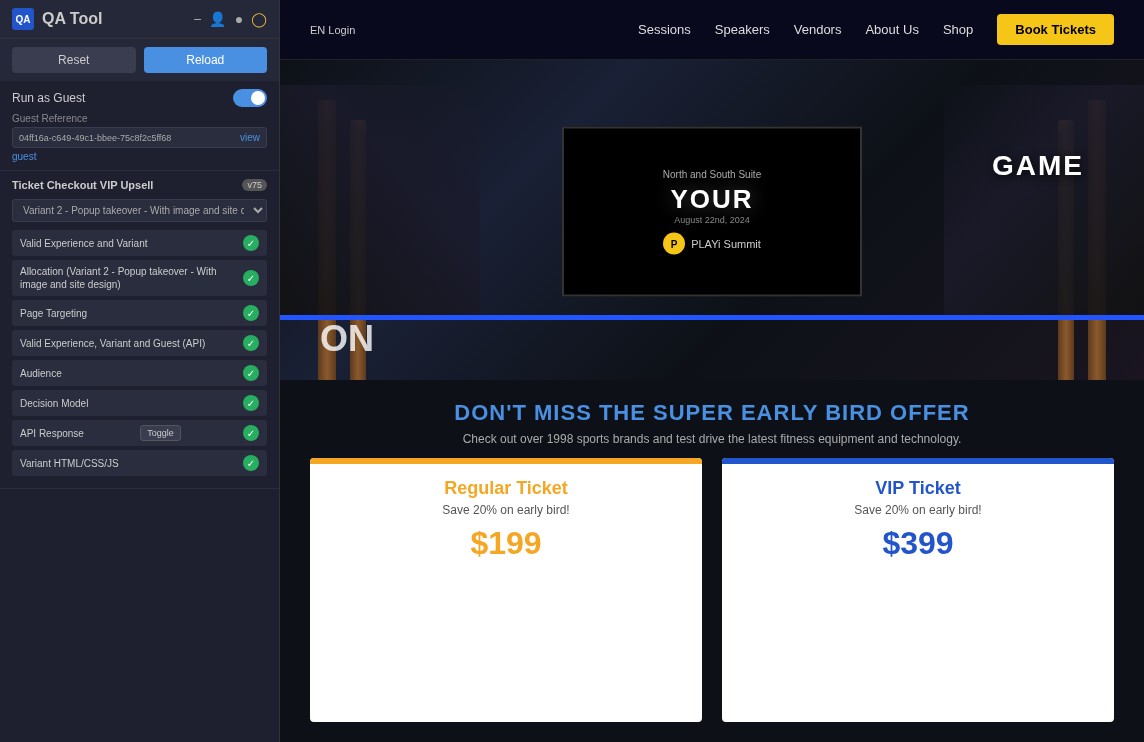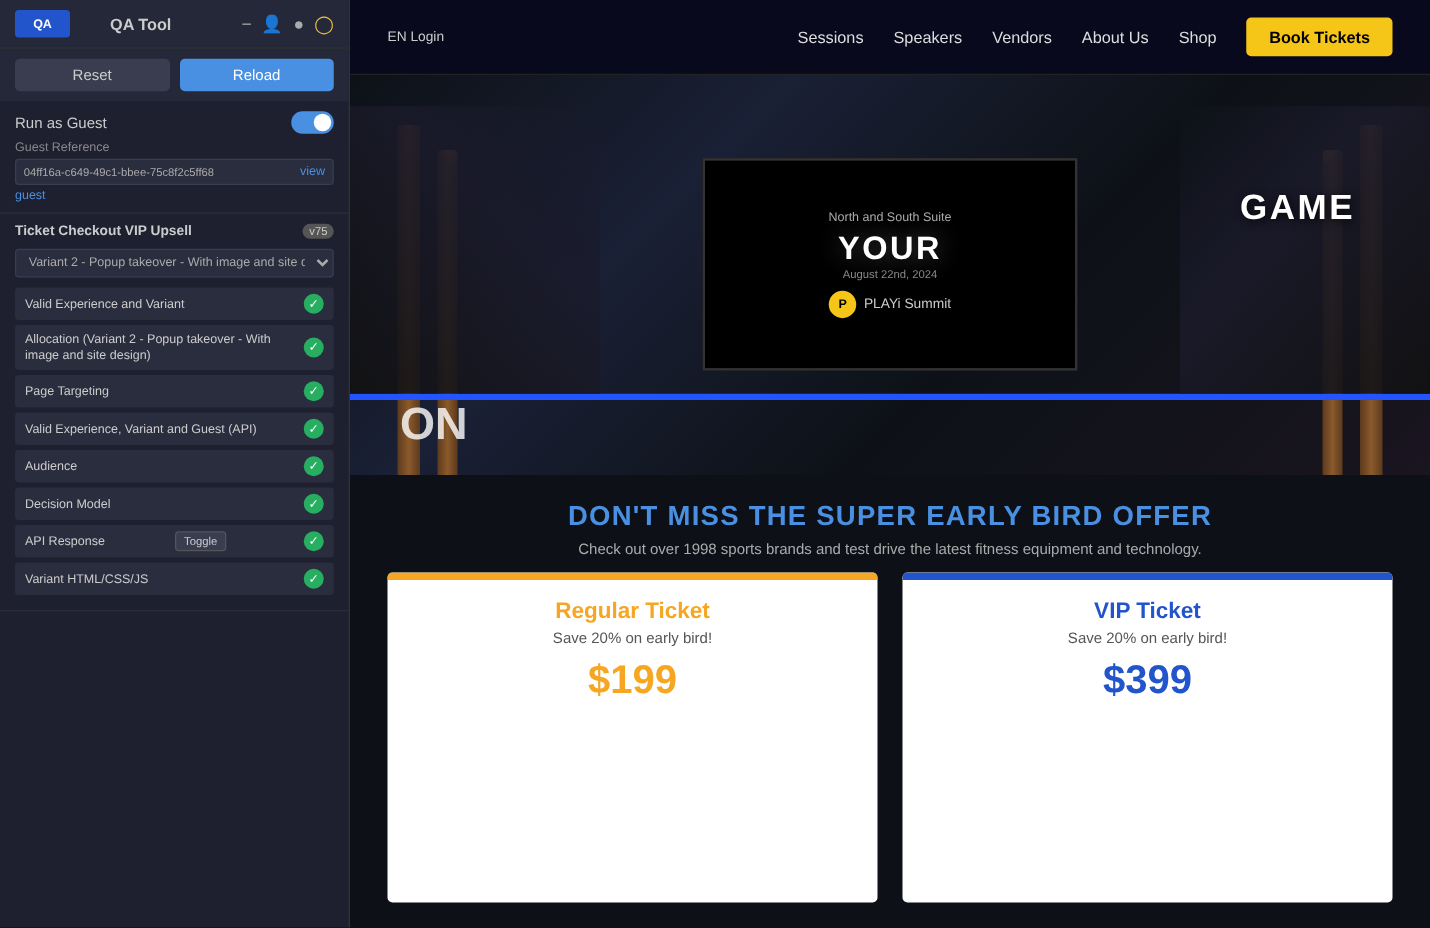--- a/index.html
+++ b/index.html
@@ -20,28 +20,28 @@
 
     .panel-header {
       background: #252838;
       padding: 8px 12px;
       display: flex;
       align-items: center;
       gap: 8px;
       border-bottom: 1px solid #333;
     }
     .panel-logo {
-      width: 44px; height: 22px;
+      width: 22px; height: 22px;
       background: #2255cc;
       border-radius: 3px;
       display: flex; align-items: center; justify-content: center;
       color: white; font-size: 10px; font-weight: bold;
     }
     .panel-title {
-      color: #ccc; font-size: 13px; font-weight: bold; flex: 1; margin-left: 24px;
+      color: #ccc; font-size: 16px; font-weight: bold; flex: 1;
     }
     .panel-header-icons {
       display: flex; gap: 8px; align-items: center;
     }
     .panel-header-icon {
       color: #aaa; font-size: 14px; cursor: pointer;
     }
     .panel-header-icon.yellow { color: #f0c040; }
 
     .panel-btns {

